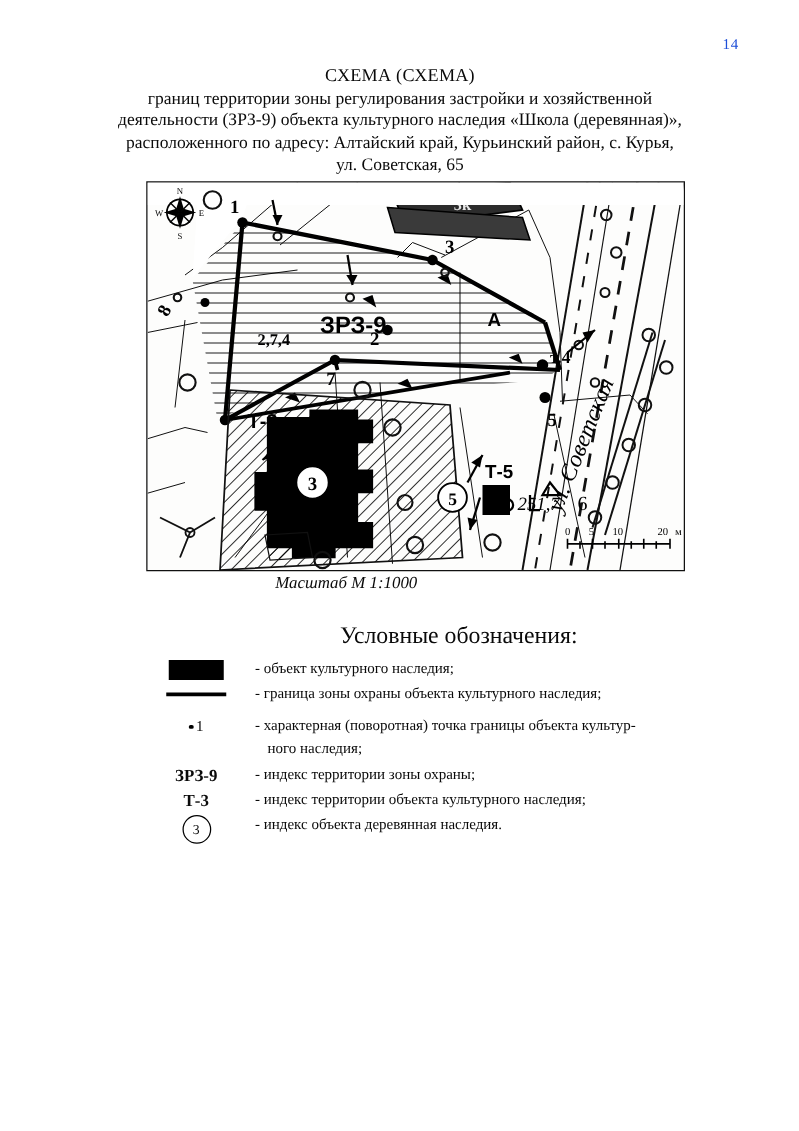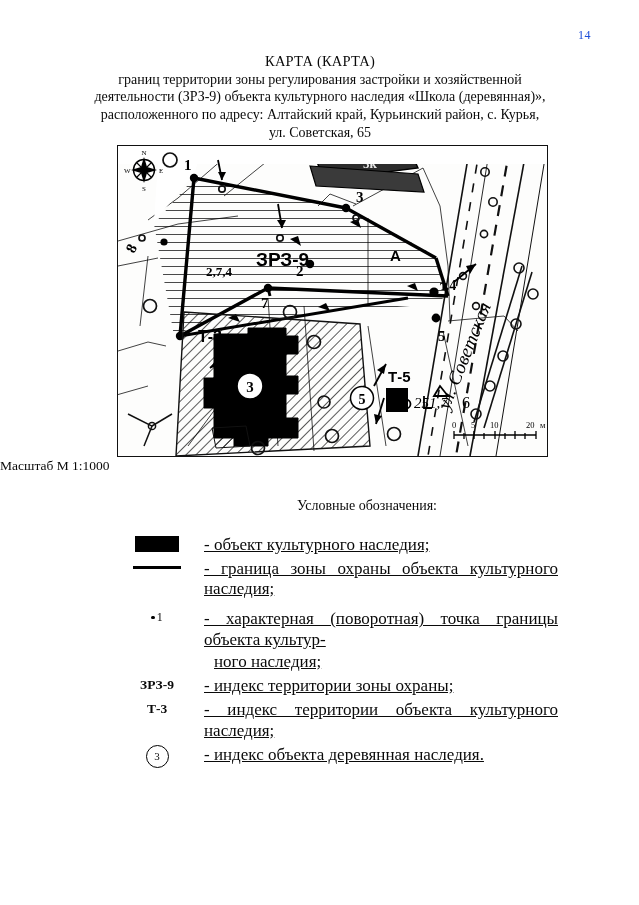--- a/index.html
+++ b/index.html
@@ -32,40 +32,40 @@
   .map-frame{
     position:absolute;left:117px;top:145px;width:429px;height:310px;
     border:1.3px solid #111;
     background:#fdfdfc;
     overflow:hidden;
   }
   .map-svg{position:absolute;left:0;top:0;width:429px;height:310px;}
 
   
   .scale-caption{
-    position:absolute;top:458px;left:0;width:554px;text-align:left;
+    position:absolute;top:458px;left:0;width:554px;text-align:center;
     font-size:13.5px;
+    font-style:italic;
   }
 
   
   .legend{position:absolute;left:118px;top:498px;width:440px;}
   .legend-title{
-    text-align:center;font-size:14px;margin-left:58px;margin-bottom:21px;
+    text-align:center;font-size:19px;margin-left:58px;margin-bottom:7px;
   }
   .legend-row{
     display:flex;align-items:flex-start;margin-bottom:3px;min-height:17px;
   }
   .legend-sym{
     width:78px;flex:0 0 78px;display:flex;align-items:center;justify-content:center;
     position:relative;min-height:17px;
   }
   .legend-txt{
-    flex:1;font-size:17px;line-height:1.22;padding-left:8px;
+    flex:1;font-size:12px;line-height:1.22;padding-left:8px;
     text-align:justify;
-    text-decoration:underline;
   }
   .legend-txt.cont{padding-left:8px;}
   .sym-rect{width:44px;height:16px;background:#000;}
   .sym-line{width:48px;height:3.4px;background:#000;}
   .sym-point{display:flex;align-items:center;gap:2px;}
   .sym-point .dot{width:3.5px;height:3.5px;border-radius:50%;background:#000;}
   .sym-point .num{font-size:12px;}
   .sym-bold{font-weight:bold;font-size:13.5px;}
   .sym-circle{
     width:21px;height:21px;border:1.2px solid #000;border-radius:50%;
@@ -75,21 +75,21 @@
   .row-cont .legend-txt{padding-left:18px;}
 </style>
 </head>
 <body>
 
 <div class="page">
 
   <div class="page-number">14</div>
 
   <div class="title-block">
-    <div class="title-main">КАРТА (КАРТА)</div>
+    <div class="title-main">СХЕМА (СХЕМА)</div>
     <div class="title-sub">
       <div>границ территории зоны регулирования застройки и хозяйственной</div>
       <div>деятельности (ЗРЗ-9) объекта культурного наследия «Школа (деревянная)»,</div>
       <div>расположенного по адресу: Алтайский край, Курьинский район, с. Курья,</div>
       <div>ул. Советская, 65</div>
     </div>
   </div>
 
   <div class="map-frame">
     <svg class="map-svg" viewBox="0 0 429 310">

